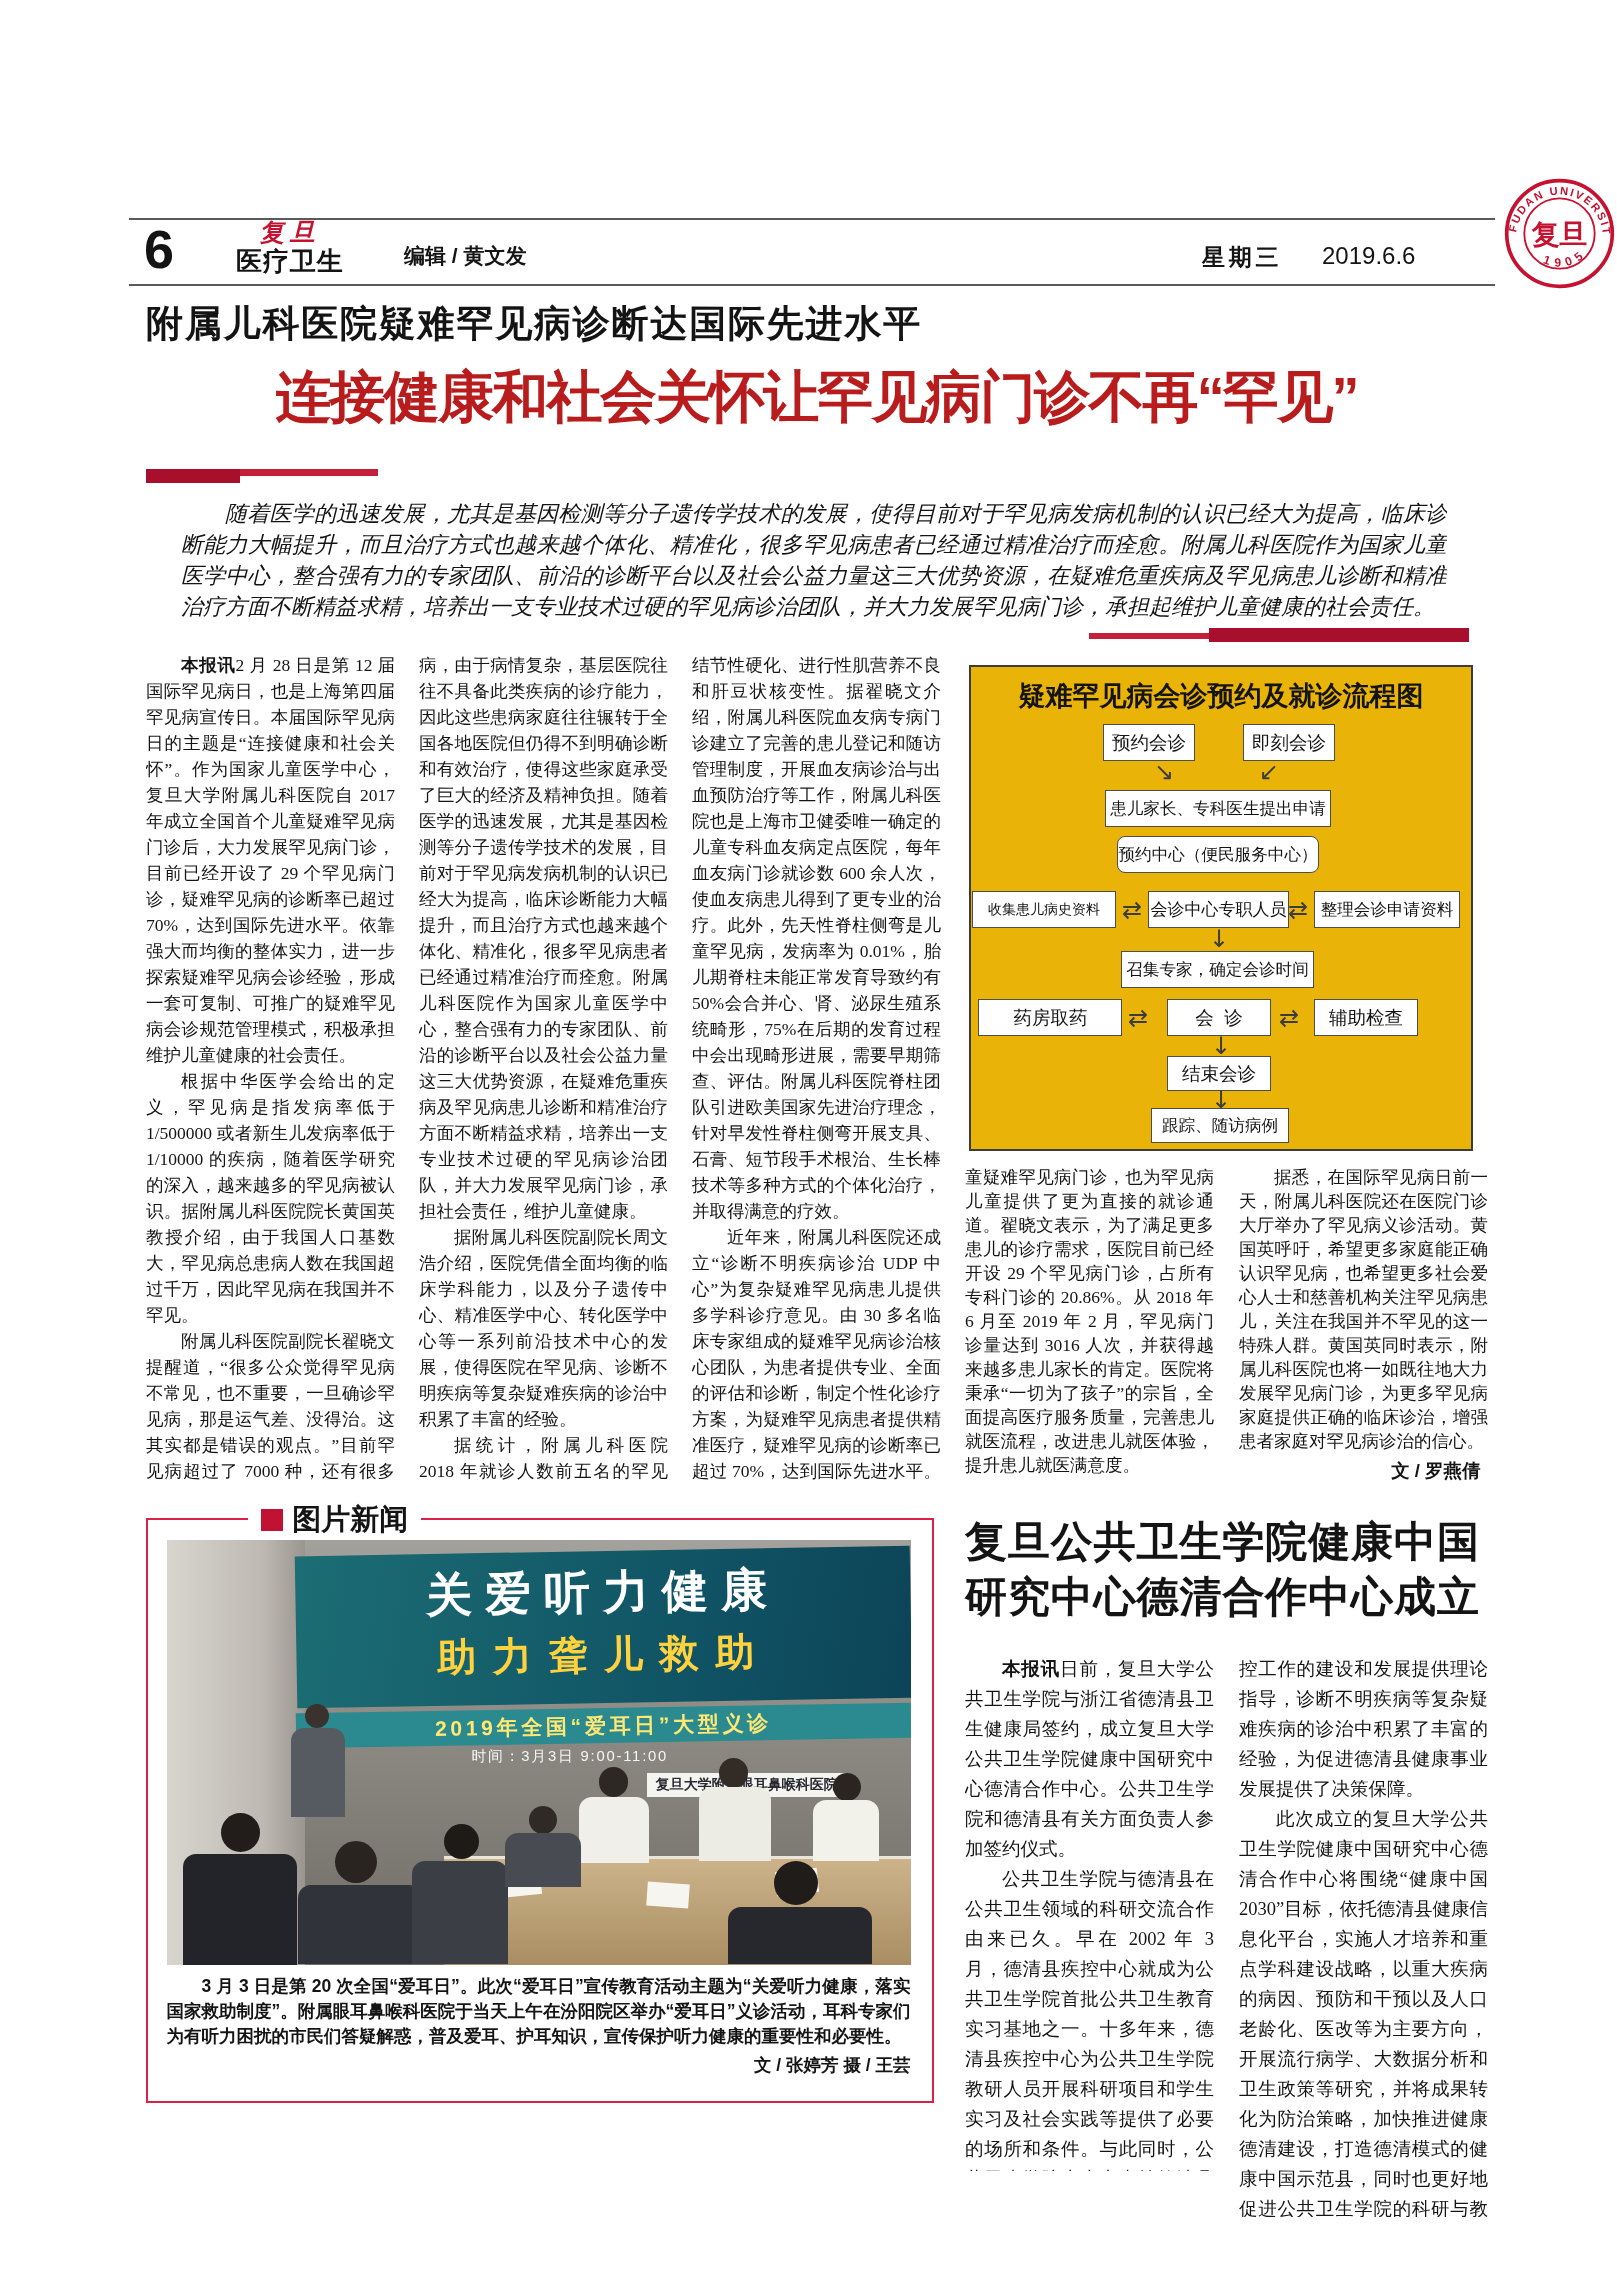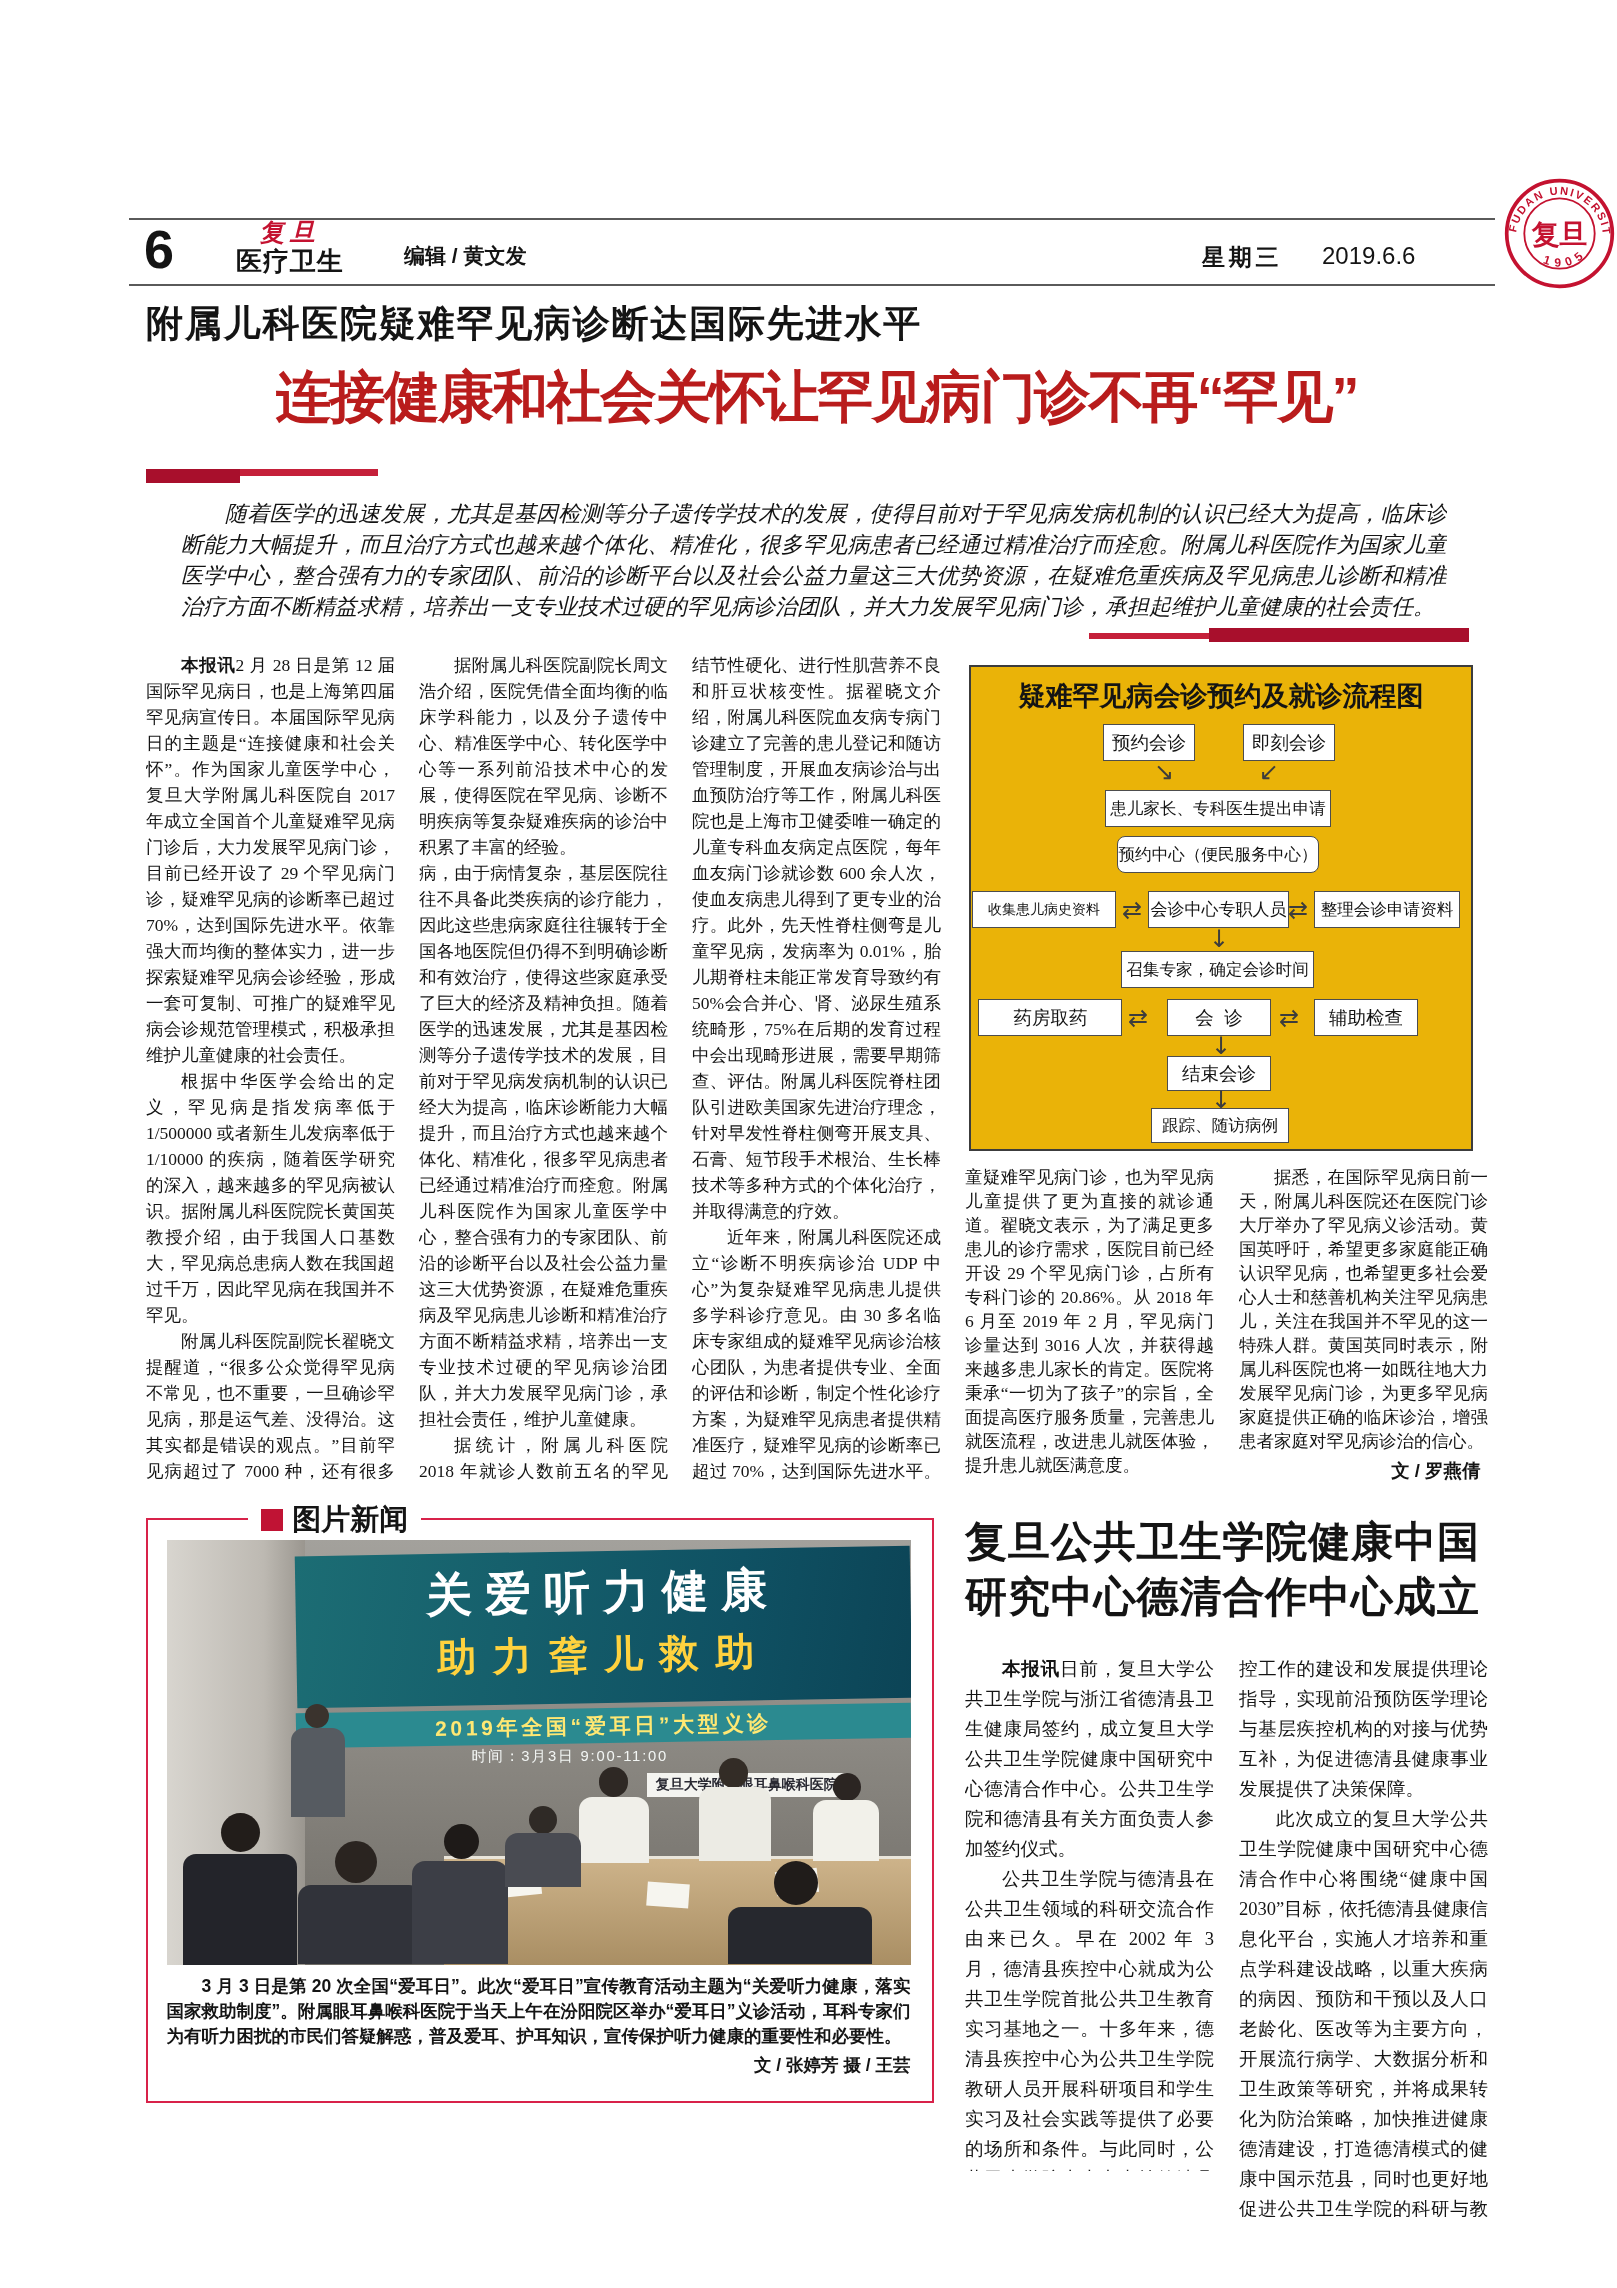--- a/index.html
+++ b/index.html
@@ -148,22 +148,22 @@
       <span class="b2"></span>
       <span class="b1"></span>
     </div>
 
   <div class="bodycol c1">
     <p><span class="dateline">本报讯</span><span>2 月 28 日是第 12 届国际罕见病日，也是上海第四届罕见病宣传日。本届国际罕见病日的主题是“连接健康和社会关怀”。作为国家儿童医学中心，复旦大学附属儿科医院自 2017 年成立全国首个儿童疑难罕见病门诊后，大力发展罕见病门诊，目前已经开设了 29 个罕见病门诊，疑难罕见病的诊断率已超过 70%，达到国际先进水平。依靠强大而均衡的整体实力，进一步探索疑难罕见病会诊经验，形成一套可复制、可推广的疑难罕见病会诊规范管理模式，积极承担维护儿童健康的社会责任。</span></p>
     <p>根据中华医学会给出的定义，罕见病是指发病率低于 1/500000 或者新生儿发病率低于 1/10000 的疾病，随着医学研究的深入，越来越多的罕见病被认识。据附属儿科医院院长黄国英教授介绍，由于我国人口基数大，罕见病总患病人数在我国超过千万，因此罕见病在我国并不罕见。</p>
     <p>附属儿科医院副院长翟晓文提醒道，“很多公众觉得罕见病不常见，也不重要，一旦确诊罕见病，那是运气差、没得治。这其实都是错误的观点。”目前罕见病超过了 7000 种，还有很多医学专家并没有认识到的罕见病，大部分罕见病在儿童时期起</p>
   </div>
   <div class="bodycol c2">
+    <p style="text-indent:0;">病，由于病情复杂，基层医院往往不具备此类疾病的诊疗能力，因此这些患病家庭往往辗转于全国各地医院但仍得不到明确诊断和有效治疗，使得这些家庭承受了巨大的经济及精神负担。随着医学的迅速发展，尤其是基因检测等分子遗传学技术的发展，目前对于罕见病发病机制的认识已经大为提高，临床诊断能力大幅提升，而且治疗方式也越来越个体化、精准化，很多罕见病患者已经通过精准治疗而痊愈。附属儿科医院作为国家儿童医学中心，整合强有力的专家团队、前沿的诊断平台以及社会公益力量这三大优势资源，在疑难危重疾病及罕见病患儿诊断和精准治疗方面不断精益求精，培养出一支专业技术过硬的罕见病诊治团队，并大力发展罕见病门诊，承担社会责任，维护儿童健康。</p>
     <p>据附属儿科医院副院长周文浩介绍，医院凭借全面均衡的临床学科能力，以及分子遗传中心、精准医学中心、转化医学中心等一系列前沿技术中心的发展，使得医院在罕见病、诊断不明疾病等复杂疑难疾病的诊治中积累了丰富的经验。</p>
-    <p style="text-indent:0;">病，由于病情复杂，基层医院往往不具备此类疾病的诊疗能力，因此这些患病家庭往往辗转于全国各地医院但仍得不到明确诊断和有效治疗，使得这些家庭承受了巨大的经济及精神负担。随着医学的迅速发展，尤其是基因检测等分子遗传学技术的发展，目前对于罕见病发病机制的认识已经大为提高，临床诊断能力大幅提升，而且治疗方式也越来越个体化、精准化，很多罕见病患者已经通过精准治疗而痊愈。附属儿科医院作为国家儿童医学中心，整合强有力的专家团队、前沿的诊断平台以及社会公益力量这三大优势资源，在疑难危重疾病及罕见病患儿诊断和精准治疗方面不断精益求精，培养出一支专业技术过硬的罕见病诊治团队，并大力发展罕见病门诊，承担社会责任，维护儿童健康。</p>
     <p>据统计，附属儿科医院 2018 年就诊人数前五名的罕见病门诊为血友病、先天性脊柱侧弯、</p>
   </div>
   <div class="bodycol c3">
     <p style="text-indent:0;">结节性硬化、进行性肌营养不良和肝豆状核变性。据翟晓文介绍，附属儿科医院血友病专病门诊建立了完善的患儿登记和随访管理制度，开展血友病诊治与出血预防治疗等工作，附属儿科医院也是上海市卫健委唯一确定的儿童专科血友病定点医院，每年血友病门诊就诊数 600 余人次，使血友病患儿得到了更专业的治疗。此外，先天性脊柱侧弯是儿童罕见病，发病率为 0.01%，胎儿期脊柱未能正常发育导致约有 50%会合并心、肾、泌尿生殖系统畸形，75%在后期的发育过程中会出现畸形进展，需要早期筛查、评估。附属儿科医院脊柱团队引进欧美国家先进治疗理念，针对早发性脊柱侧弯开展支具、石膏、短节段手术根治、生长棒技术等多种方式的个体化治疗，并取得满意的疗效。</p>
     <p>近年来，附属儿科医院还成立“诊断不明疾病诊治 UDP 中心”为复杂疑难罕见病患儿提供多学科诊疗意见。由 30 多名临床专家组成的疑难罕见病诊治核心团队，为患者提供专业、全面的评估和诊断，制定个性化诊疗方案，为疑难罕见病患者提供精准医疗，疑难罕见病的诊断率已超过 70%，达到国际先进水平。同时，附属儿科医院成立的国内首个儿</p>
   </div>
   <div class="bodycol-sm c4">
     <p style="text-indent:0;">童疑难罕见病门诊，也为罕见病儿童提供了更为直接的就诊通道。翟晓文表示，为了满足更多患儿的诊疗需求，医院目前已经开设 29 个罕见病门诊，占所有专科门诊的 20.86%。从 2018 年 6 月至 2019 年 2 月，罕见病门诊量达到 3016 人次，并获得越来越多患儿家长的肯定。医院将秉承“一切为了孩子”的宗旨，全面提高医疗服务质量，完善患儿就医流程，改进患儿就医体验，提升患儿就医满意度。</p>
   </div>
   <div class="bodycol-sm c5">
@@ -252,19 +252,19 @@
   <div class="abs a2title sans">
     <div>复旦公共卫生学院健康中国</div>
     <div>研究中心德清合作中心成立</div>
   </div>
 
   <div class="scol ca">
     <p><span class="dateline">本报讯</span><span>日前，复旦大学公共卫生学院与浙江省德清县卫生健康局签约，成立复旦大学公共卫生学院健康中国研究中心德清合作中心。公共卫生学院和德清县有关方面负责人参加签约仪式。</span></p>
     <p>公共卫生学院与德清县在公共卫生领域的科研交流合作由来已久。早在 2002 年 3 月，德清县疾控中心就成为公共卫生学院首批公共卫生教育实习基地之一。十多年来，德清县疾控中心为公共卫生学院教研人员开展科研项目和学生实习及社会实践等提供了必要的场所和条件。与此同时，公共卫生学院也大力支持德清县疾控中心专业人员的教育培训，选派专家学者举办专题学术讲座，为当地疾</p>
   </div>
   <div class="scol cb">
-    <p style="text-indent:0;">控工作的建设和发展提供理论指导，实现前沿预防医学理论与基层疾控机构的对接与优势互补，为促进德清县健康事业发展提供了决策保障。</p>
+    <p style="text-indent:0;">控工作的建设和发展提供理论指导，诊断不明疾病等复杂疑难疾病的诊治中积累了丰富的经验，为促进德清县健康事业发展提供了决策保障。</p>
     <p>此次成立的复旦大学公共卫生学院健康中国研究中心德清合作中心将围绕“健康中国 2030”目标，依托德清县健康信息化平台，实施人才培养和重点学科建设战略，以重大疾病的病因、预防和干预以及人口老龄化、医改等为主要方向，开展流行病学、大数据分析和卫生政策等研究，并将成果转化为防治策略，加快推进健康德清建设，打造德清模式的健康中国示范县，同时也更好地促进公共卫生学院的科研与教学工作。</p>
 
   </div>
 
 </div>
 
 
 </body></html>

